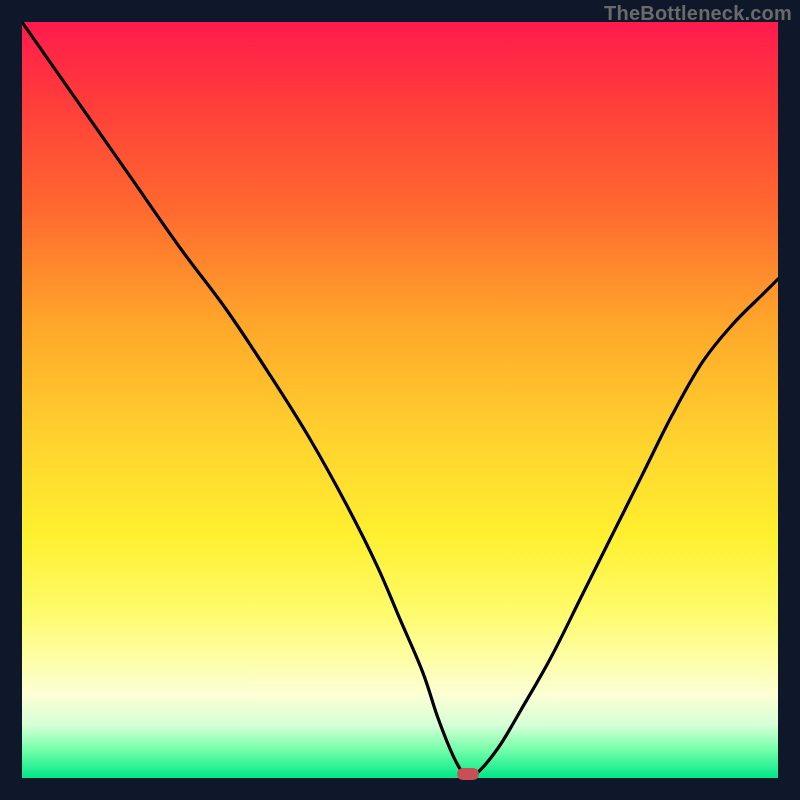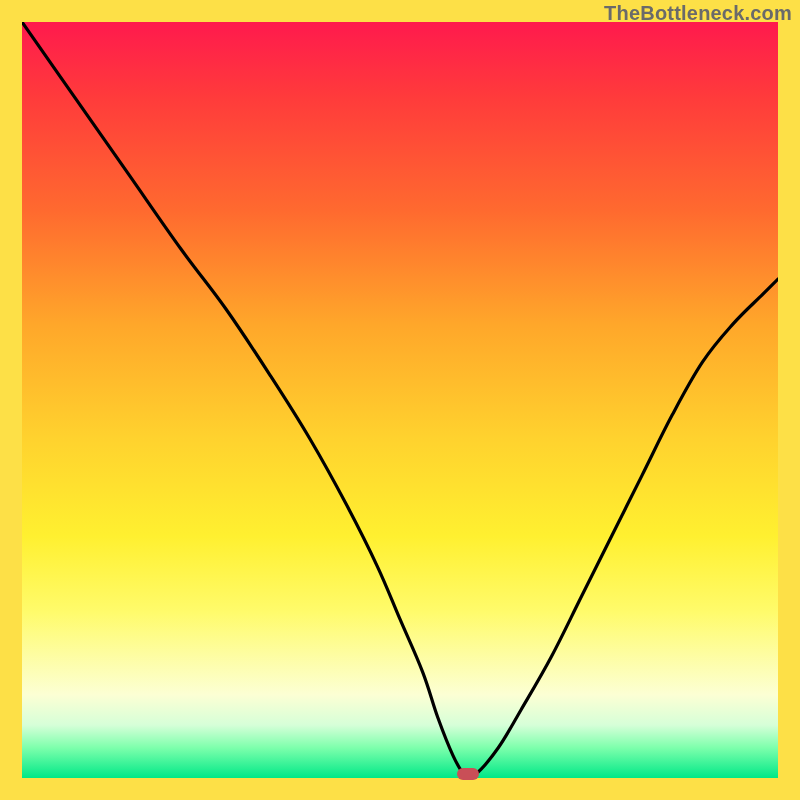--- a/index.html
+++ b/index.html
@@ -10,21 +10,21 @@
     background: #000;
     overflow: hidden;
     font-family: Arial, Helvetica, sans-serif;
   }
   .frame {
     position: absolute;
     left: 0;
     top: 0;
     width: 800px;
     height: 800px;
-    background: #fde047;
+    background: #0f172a;
   }
   .plot {
     position: absolute;
     left: 22px;
     top: 22px;
     width: 756px;
     height: 756px;
     background: linear-gradient(to bottom,
       #ff1a4d 0%,
       #ff3b3b 10%,

